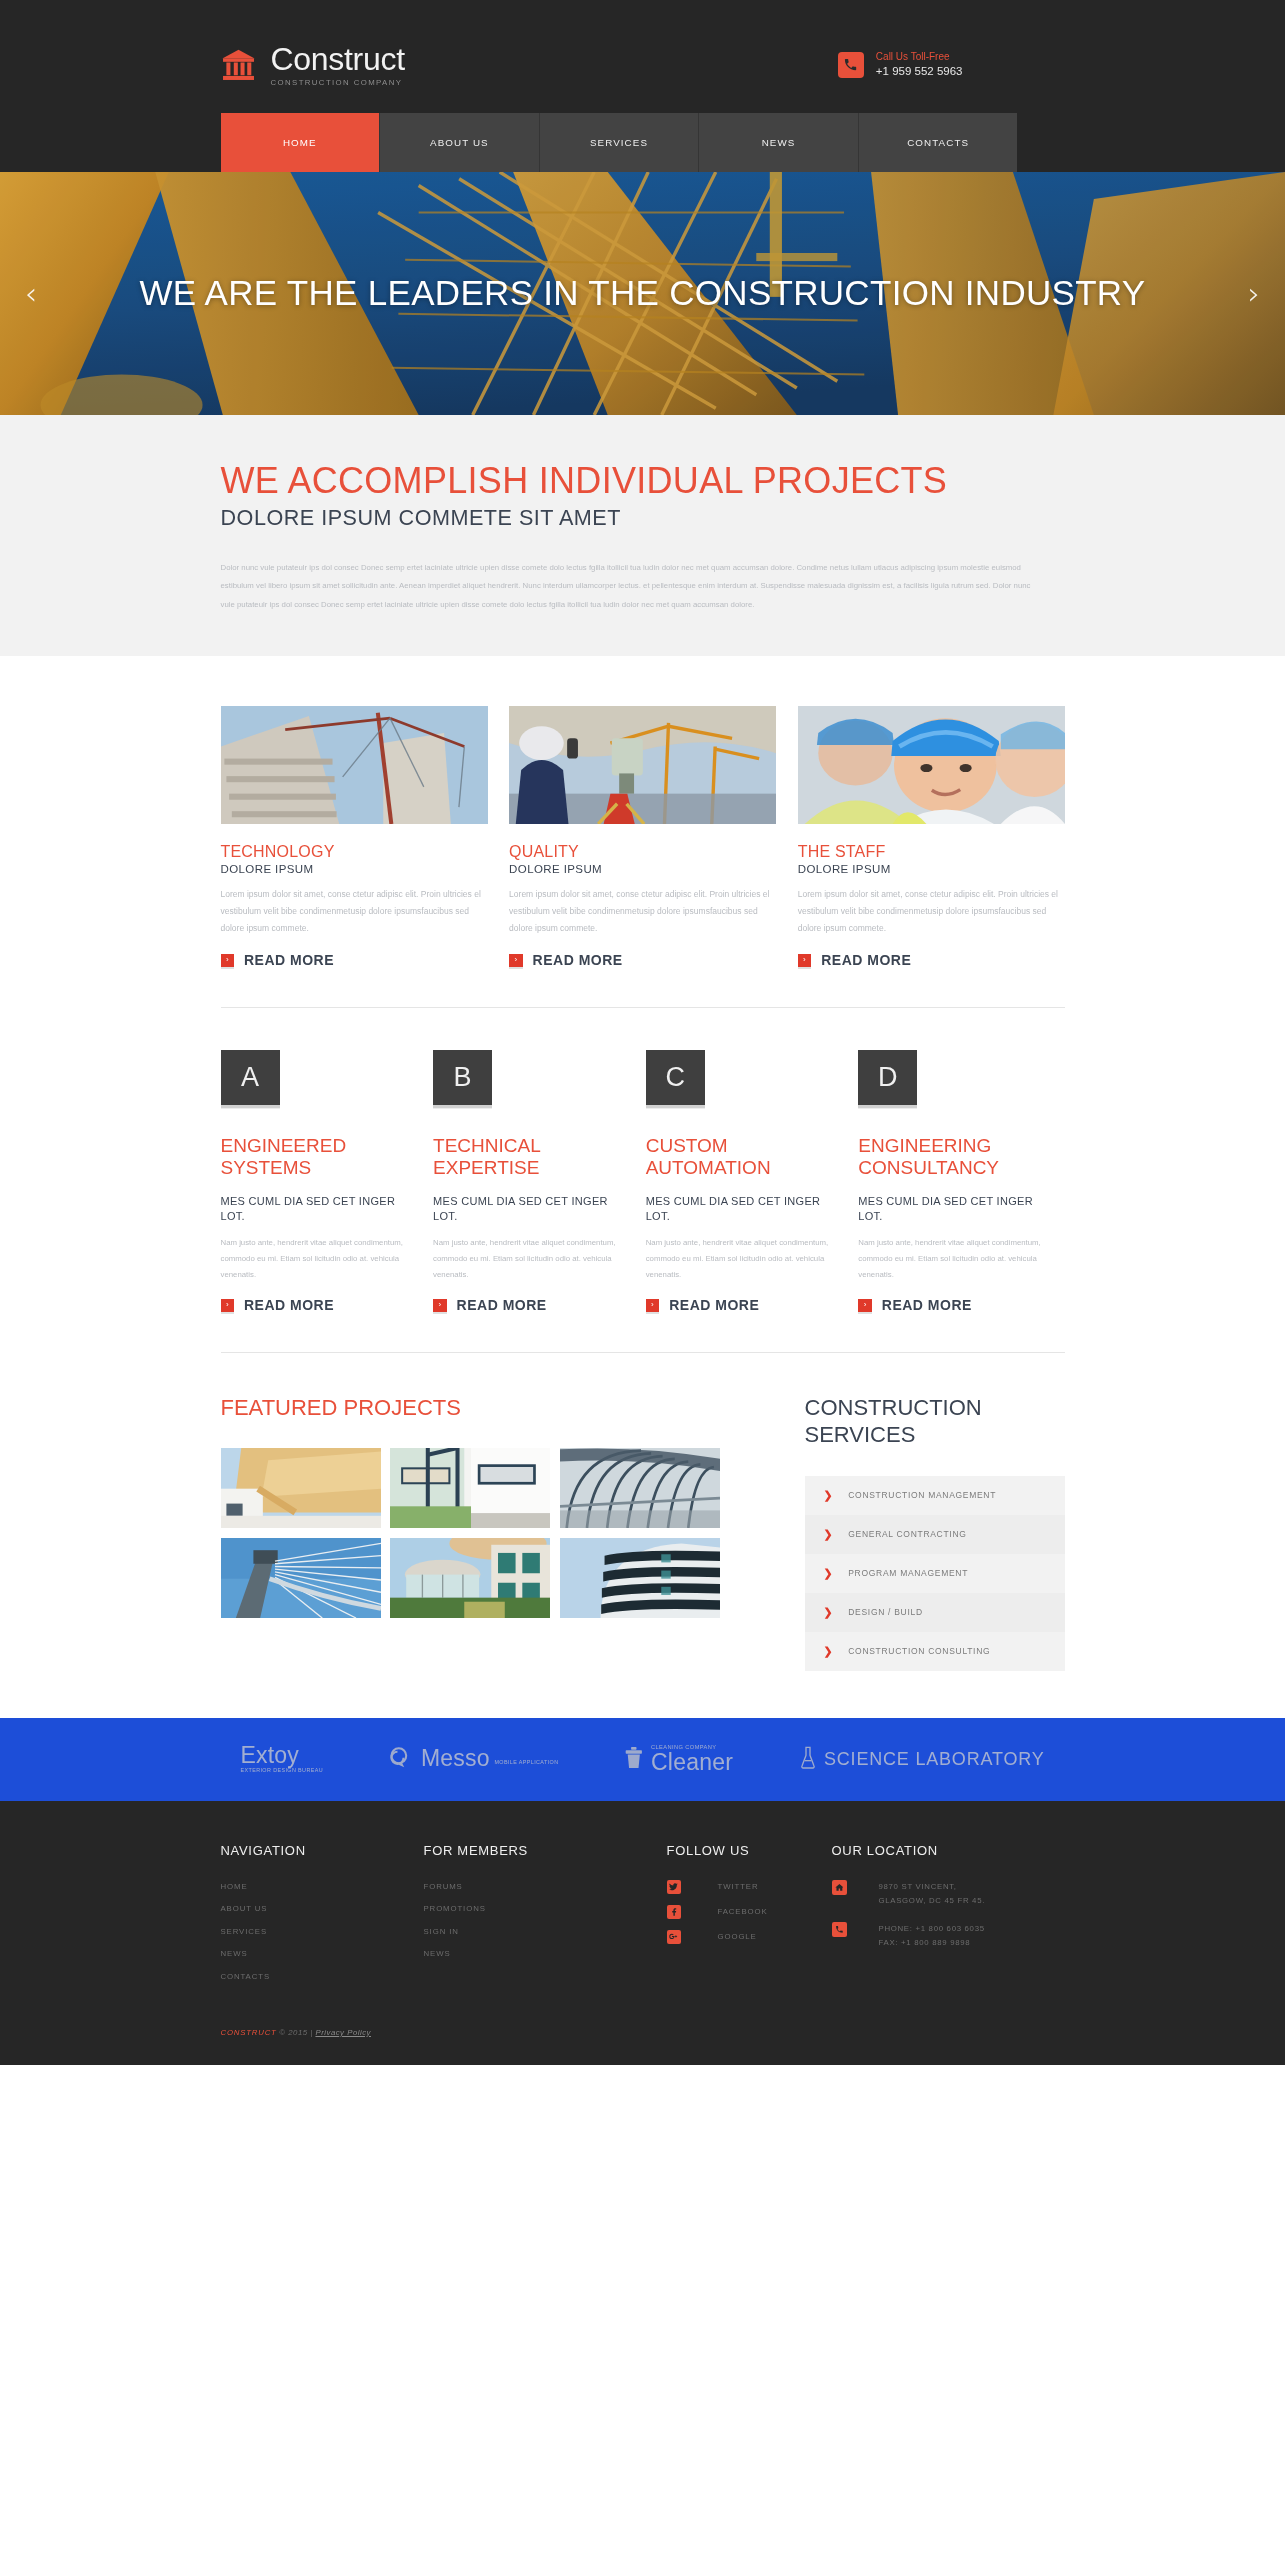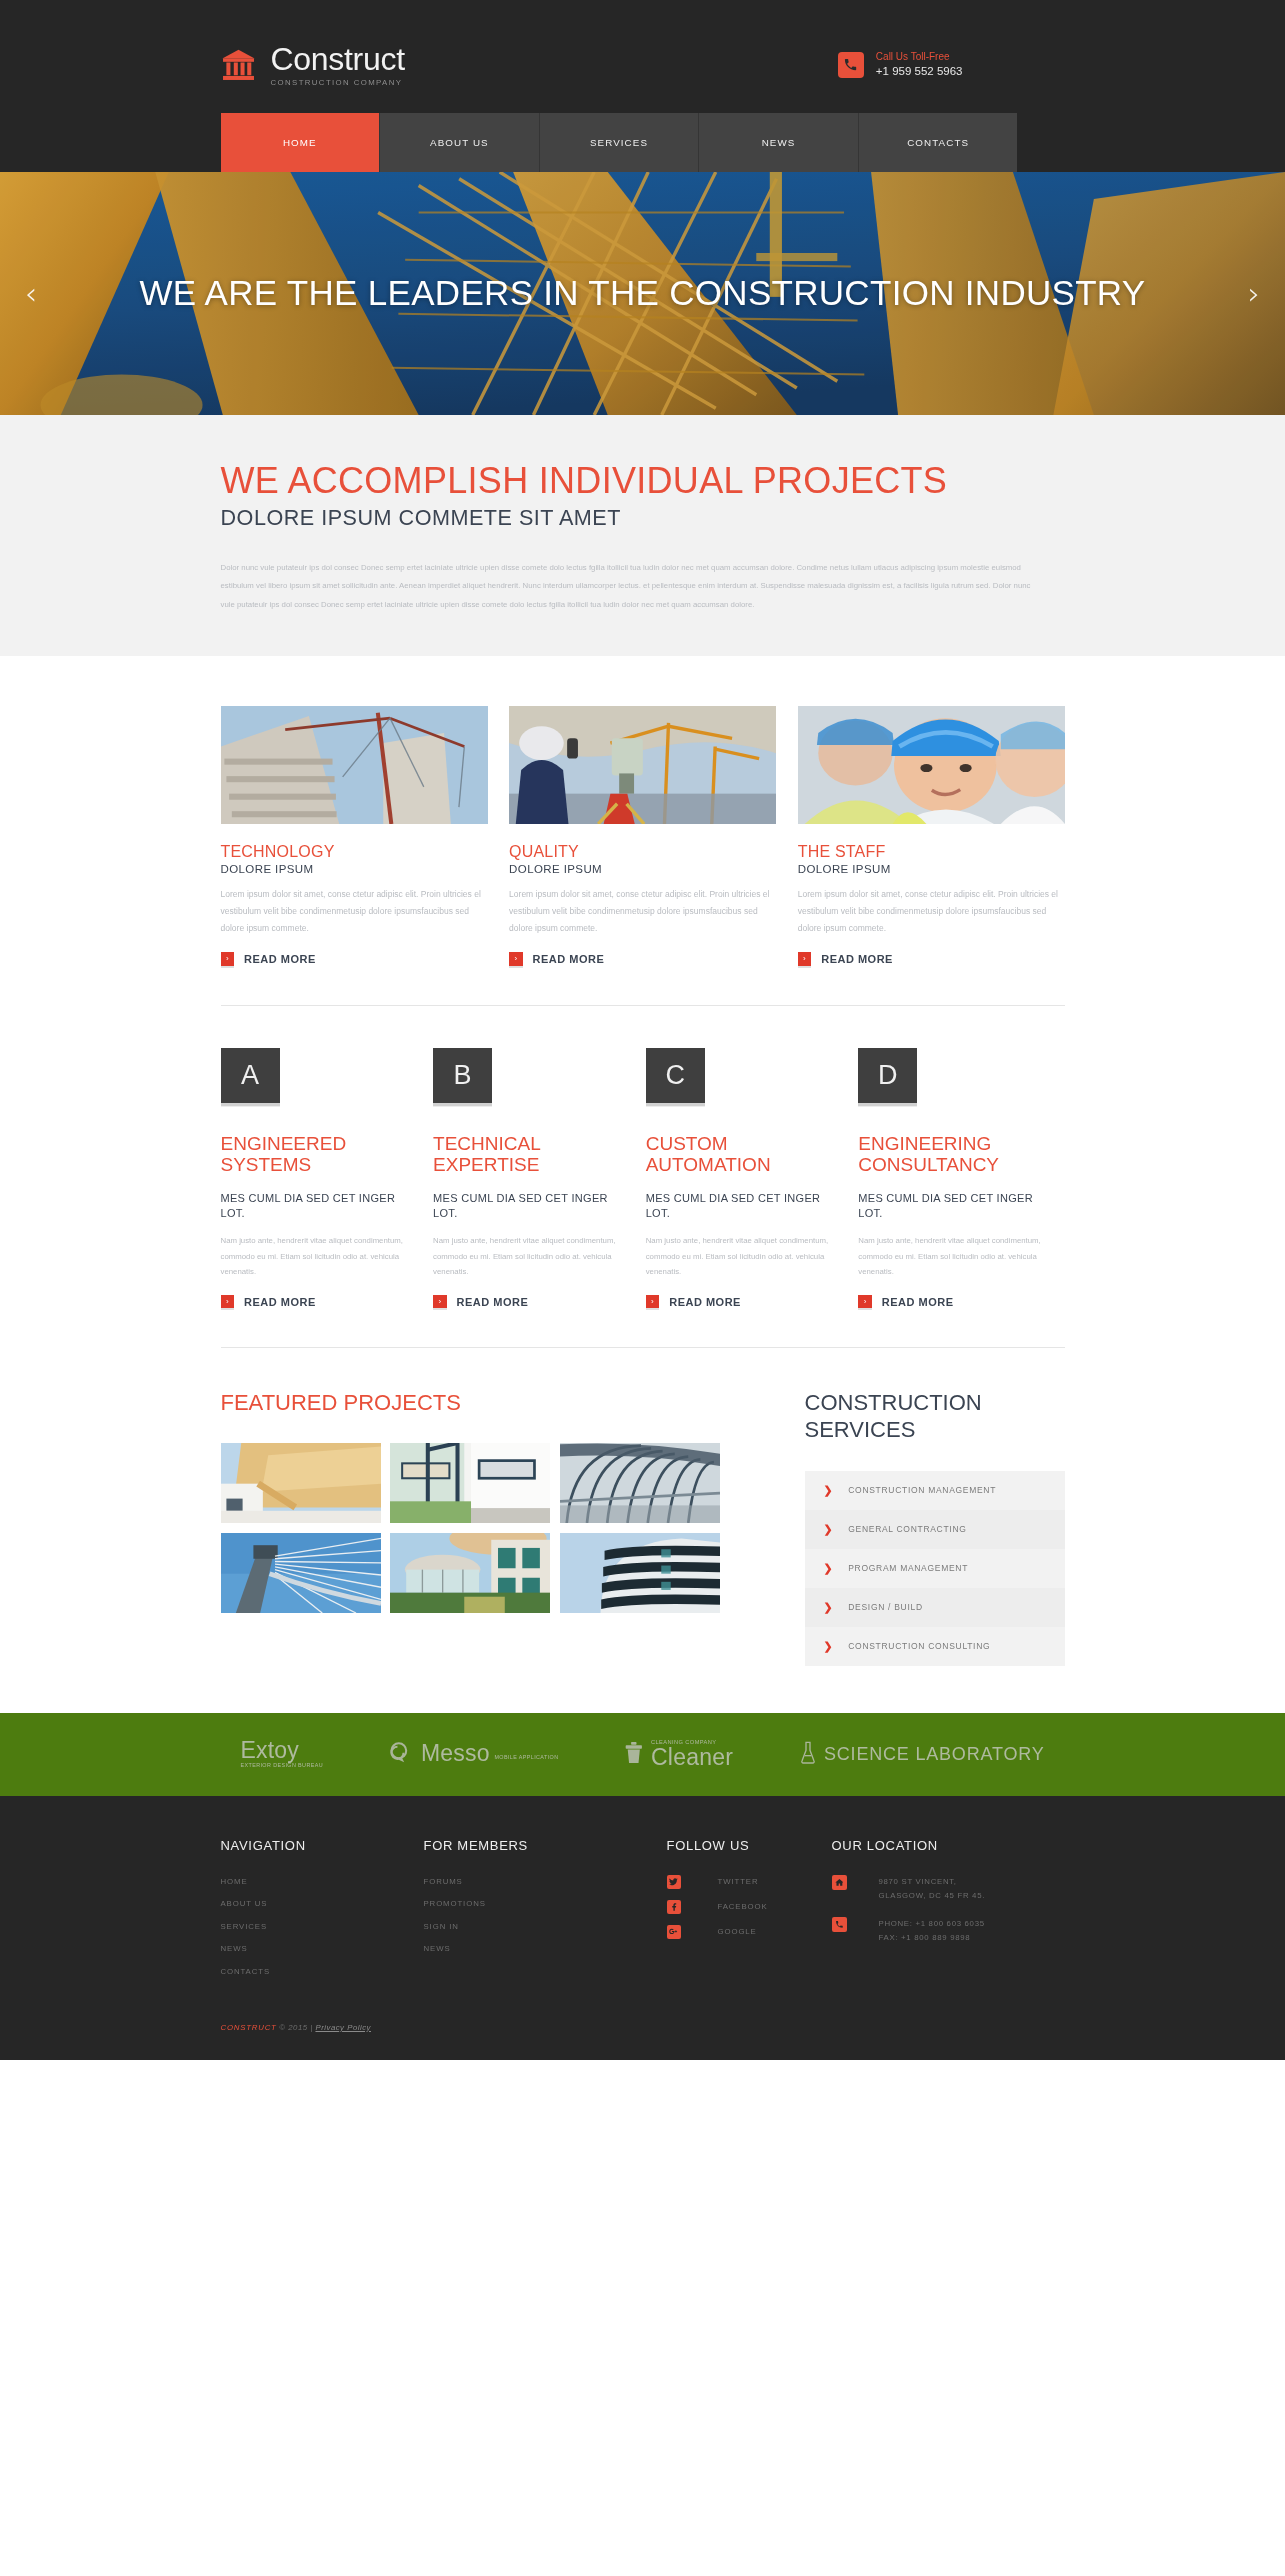--- a/index.html
+++ b/index.html
@@ -100,21 +100,21 @@
   .f3-title { font-size:16px; color:#e8503a; font-weight:400; margin-top:19px; letter-spacing:0.2px; }
   .f3-sub { font-size:11.5px; color:#3b4452; letter-spacing:0.4px; margin-top:2px; }
   .f3-body { font-size:8.5px; color:#b9bcc1; line-height:2.0; margin-top:11.5px; }
 
   .readmore { display:flex; align-items:center; gap:10px; margin-top:15px; cursor:pointer; }
   .readmore .chev {
     width:13.5px; height:13.5px; background:#e0392a; color:#fff;
     display:flex; align-items:center; justify-content:center;
     font-size:8px; line-height:1; box-shadow:0 2px 0 rgba(0,0,0,.12);
   }
-  .readmore .rm-label { font-size:11px; font-weight:bold; color:#3b4452; letter-spacing:0.5px; }
+  .readmore .rm-label { font-size:14px; font-weight:bold; color:#3b4452; letter-spacing:0.5px; }
 
   .divider { height:0.7px; background:#e5e5e5; margin:39px 0 0 0; }
 
   
   .abcd { background:#fff; padding:42px 0 0; }
   .f4-row { display:flex; gap:21.6px; }
   .f4-col { width:191px; }
   .f4-badge {
     width:59px; height:55px; background:#3f3f3f; color:#f0f0f0;
     display:flex; align-items:center; justify-content:center;
@@ -137,21 +137,21 @@
   .serv-list { margin-top:27px; }
   .serv-item {
     height:39px; display:flex; align-items:center; gap:15px; padding-left:19px;
     font-size:8.5px; color:#7b7b7b; letter-spacing:0.7px; cursor:pointer;
   }
   .serv-item:nth-child(odd) { background:#f2f2f2; }
   .serv-item:nth-child(even) { background:#ededed; }
   .serv-chev { color:#e0392a; font-size:10.8px; font-weight:bold; line-height:1; }
 
   
-  .partners { background:#4d7c0f; padding:26px 0 27px; }
+  .partners { background:#1d4ed8; padding:26px 0 27px; }
   .partners-row { display:flex; align-items:center; justify-content:space-between; padding:0 20px; }
   .partner { display:flex; align-items:center; gap:8px; opacity:.75; }
   .p-mark { color:#c9c9c9; }
   .p-name { font-size:23px; color:#cfcfcf; font-weight:300; letter-spacing:0.2px; line-height:1; }
   .p-name.small { font-size:18px; line-height:1.15; letter-spacing:0.8px; }
   .p-sub { font-size:5.4px; color:#cdcdcd; letter-spacing:0.4px; line-height:1.3; }
   .p-over { font-size:5.7px; color:#cdcdcd; letter-spacing:0.4px; margin-bottom:0.7px; }
 
   
   .footer { background:#262626; padding:42px 0 0; }

